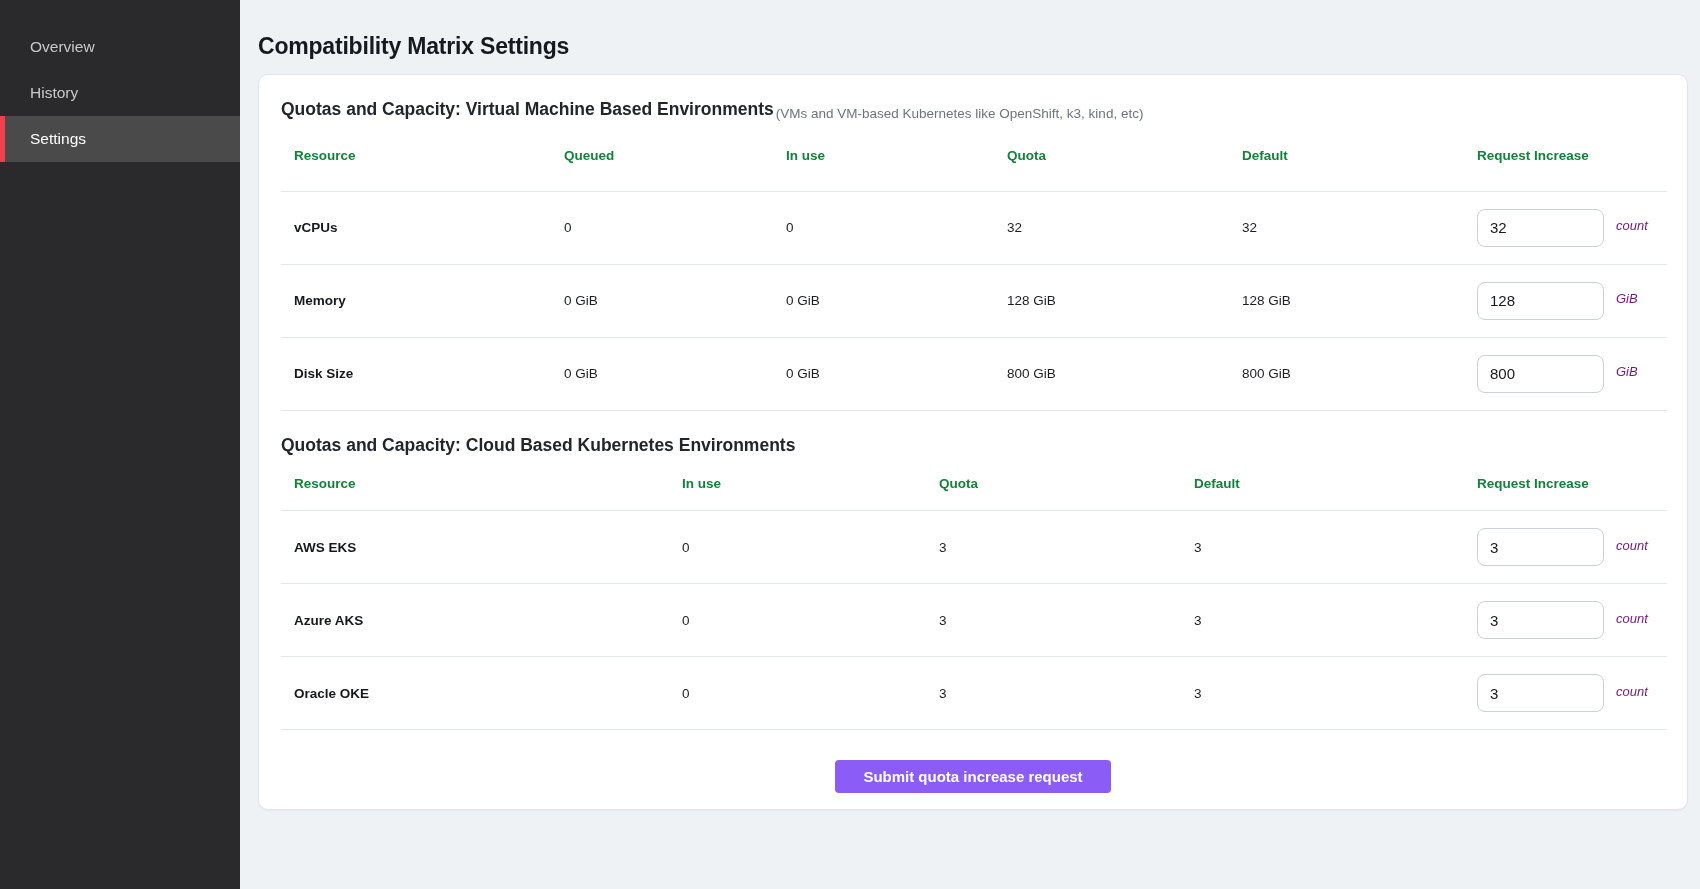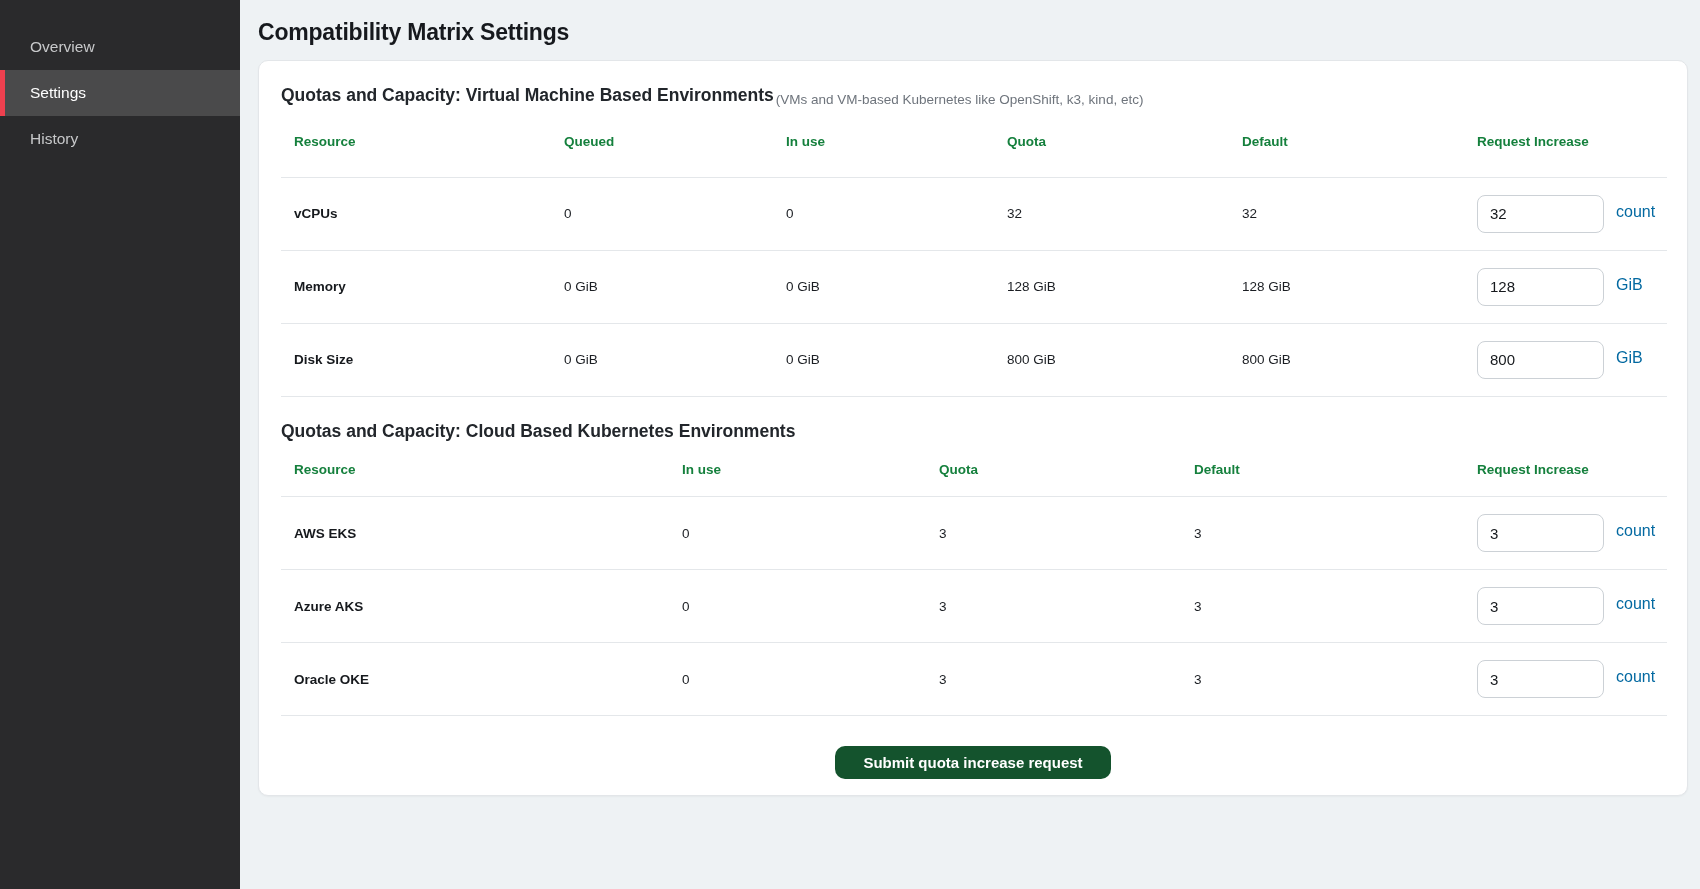--- a/index.html
+++ b/index.html
@@ -29,21 +29,21 @@
   }
   .nav-item.active {
     background: #4a4a4b;
     border-left-color: #ee404f;
     color: #ffffff;
   }
 
   
   .main { flex: 1; min-width: 0; padding: 16px 15px 0 18px; }
   .page-title {
-    margin: 2px 0 14px 0;
+    margin: 16px 0 14px 0;
     font-size: 23px; line-height: 28px;
     font-weight: 700; color: #16191d;
     letter-spacing: -0.2px;
   }
 
   .card {
     width: 1430px;
     background: #ffffff;
     border: 1px solid #e3e6e9;
     border-radius: 10px;
@@ -77,46 +77,46 @@
 
   .ri-cell { display: flex; align-items: center; gap: 12px; }
   .ri-input {
     width: 127px; height: 38px;
     border: 1px solid #ccd1d6; border-radius: 8px;
     padding: 0 12px;
     font-size: 15px; color: #16191d;
     font-family: inherit;
     background: #fff; outline: none;
   }
-  .ri-unit { font-size: 16px; color: #0369a1; transform: translateY(-2px); }
+  .ri-unit { font-size: 13px; color: #701a75; transform: translateY(-2px); font-style: italic; }
 
   .submit-row { text-align: center; padding-top: 30px; }
   .submit-btn {
     height: 33px; padding: 0 28px;
-    background: #14532d; color: #ffffff;
-    border: none; border-radius: 10px;
+    background: #8b5cf6; color: #ffffff;
+    border: none; border-radius: 4px;
     font-size: 15px; font-weight: 700;
     font-family: inherit;
     cursor: pointer;
   }
 </style>
 </head>
 <body>
 
 <div class="app">
 
   <div class="sidebar">
     <div class="nav-item">
       <span>Overview</span>
     </div>
+    <div class="nav-item">
+      <span>History</span>
+    </div>
     <div class="nav-item active">
       <span>Settings</span>
-    </div>
-    <div class="nav-item">
-      <span>History</span>
     </div>
   </div>
 
   <div class="main">
     <h1 class="page-title">Compatibility Matrix Settings</h1>
 
     <div class="card">
 
       <div class="section-title-row">
         <span class="section-title">Quotas and Capacity: Virtual Machine Based Environments</span>

